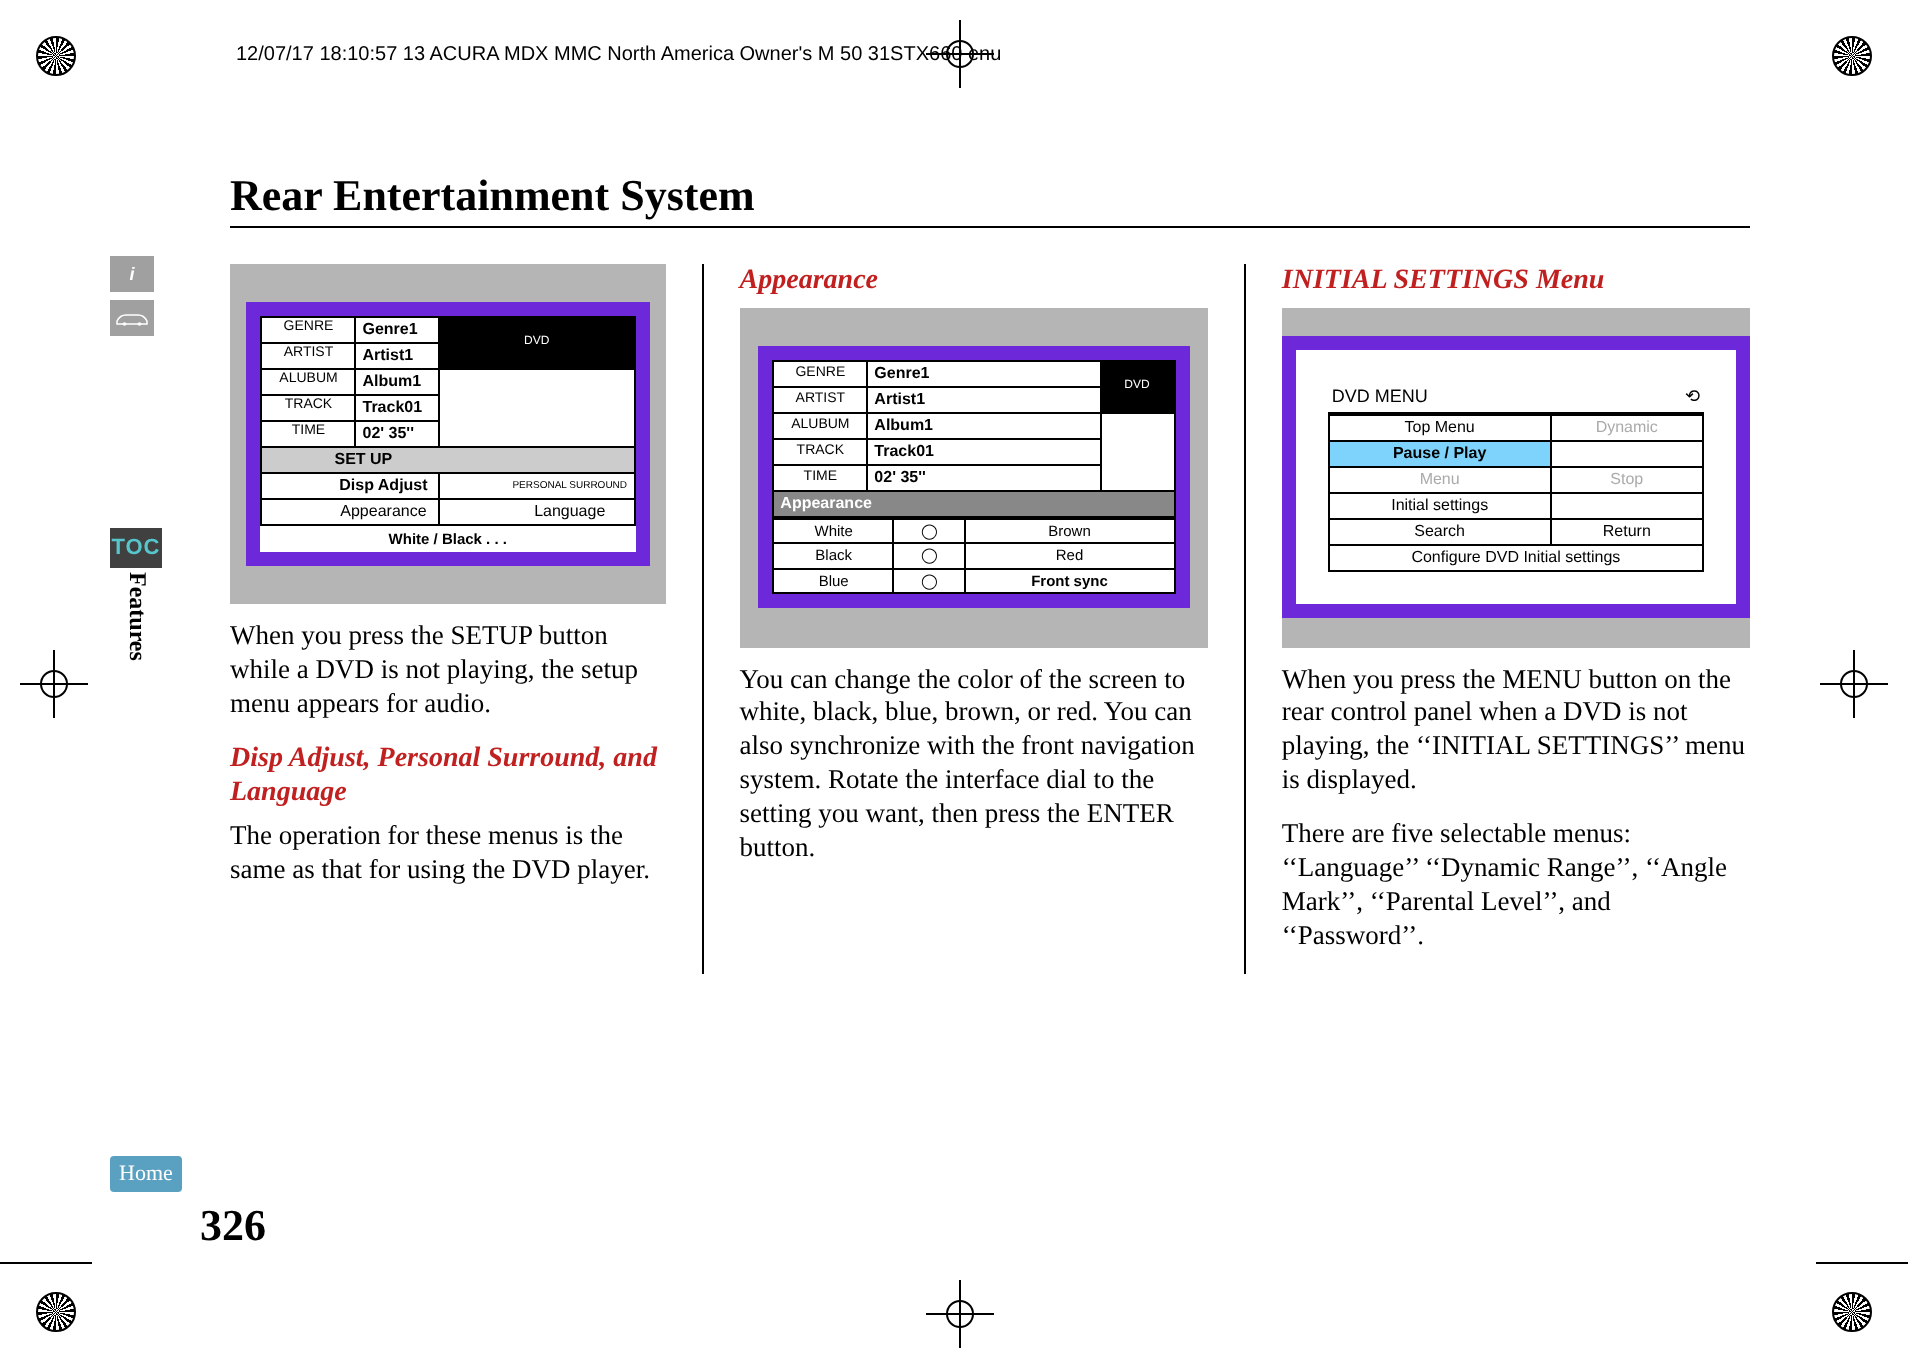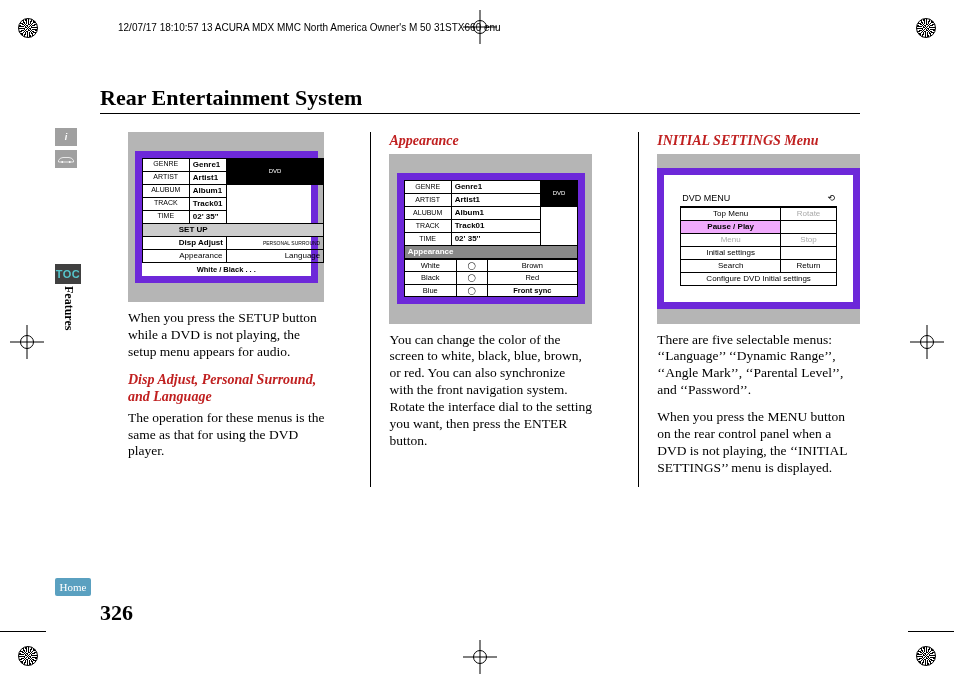--- a/index.html
+++ b/index.html
@@ -48,41 +48,40 @@
   }
   .header-text {
     position: absolute;
     top: 22px;
     left: 118px;
     font-size: 10px;
     font-family: Arial, sans-serif;
   }
   .content {
     position: absolute;
-    left: 100px;
+    left: 115px;
     top: 85px;
     width: 760px;
   }
   .title {
     font-size: 22px;
     font-weight: bold;
     border-bottom: 1px solid #000;
     padding-bottom: 2px;
   }
   .columns {
     display: flex;
     gap: 18px;
     margin-top: 18px;
   }
   .col {
     width: 240px;
     font-size: 13.5px;
     line-height: 1.25;
     position: relative;
-    margin-left: 28px;
   }
   .col + .col {
     border-left: 1px solid #000;
     padding-left: 18px;
     width: 258px;
   }
   .sub-red {
     color: #c02020;
     font-style: italic;
     font-weight: bold;
@@ -274,21 +273,21 @@
                 </tr>
             <tr class="setup-row">
                   <td colspan="3" style="background:#ccc;font-weight:bold">SET UP</td>
                 </tr>
             <tr class="setup-row">
                   <td colspan="2" style="font-weight:bold;text-align:center">Disp Adjust</td>
                   <td style="font-size:5px;text-align:center">PERSONAL SURROUND</td>
                 </tr>
             <tr class="setup-row">
                   <td colspan="2" style="text-align:center">Appearance</td>
-                  <td style="text-align:right">Language</td>
+                  <td style="text-align:center">Language</td>
                 </tr>
           </tbody>
             </table>
           <div class="bottom-bar" style="font-weight:bold">White / Black . . .</div>
         </div>
       </div>
       <p>When you press the SETUP button while a DVD is not playing, the setup menu appears for audio.</p>
       <div class="sub-red">Disp Adjust, Personal Surround, and Language</div>
       <p>The operation for these menus is the same as that for using the DVD player.</p>
     </div>
@@ -355,24 +354,24 @@
       <div class="screenshot">
         <div class="inner-screen" style="padding:16px">
           <div style="font-size:9px;padding:2px;border-bottom:1px solid #000;display:flex;justify-content:space-between">
             <span>DVD  MENU</span>
               <span>⟲</span>
           </div>
           <table class="dvd-menu">
             <tbody>
                 <tr>
                   <td>Top Menu</td>
-                  <td style="color:#aaa">Rotate</td>
-                </tr>
-            <tr>
-                  <td style="background:#f0abfc;font-weight:bold">Pause / Play</td>
+                  <td style="color:#aaa">Dynamic</td>
+                </tr>
+            <tr>
+                  <td style="background:#7dd3fc;font-weight:bold">Pause / Play</td>
                   <td></td>
                 </tr>
             <tr>
                   <td style="color:#aaa">Menu</td>
                   <td style="color:#aaa">Stop</td>
                 </tr>
             <tr>
                   <td>Initial settings</td>
                   <td></td>
                 </tr>
@@ -380,17 +379,17 @@
                   <td>Search</td>
                   <td>Return</td>
                 </tr>
             <tr>
                   <td colspan="2">Configure DVD Initial settings</td>
                 </tr>
           </tbody>
             </table>
         </div>
       </div>
+      <p>When you press the MENU button on the rear control panel when a DVD is not playing, the ‘‘INITIAL SETTINGS’’ menu is displayed.</p>
       <p>There are five selectable menus: ‘‘Language’’ ‘‘Dynamic Range’’, ‘‘Angle Mark’’, ‘‘Parental Level’’, and ‘‘Password’’.</p>
-      <p>When you press the MENU button on the rear control panel when a DVD is not playing, the ‘‘INITIAL SETTINGS’’ menu is displayed.</p>
     </div>
   </div>
 </div>
 
 </body></html>

